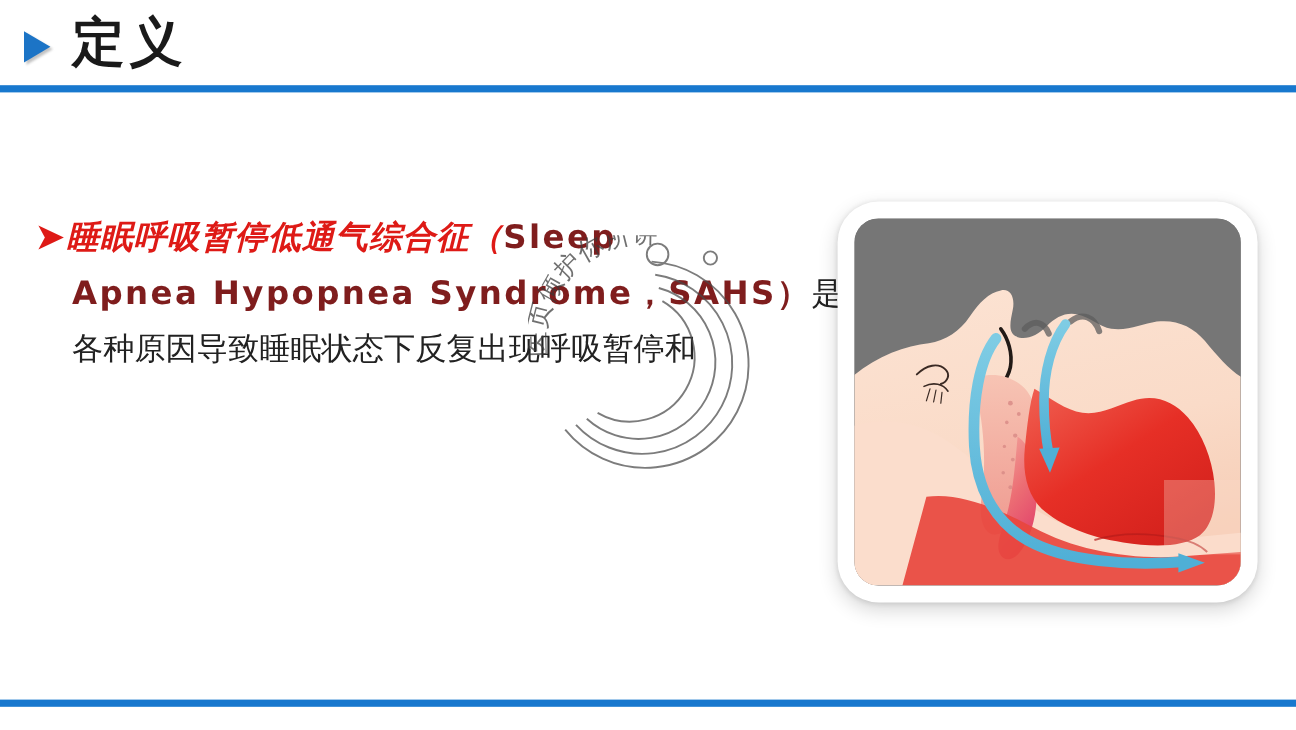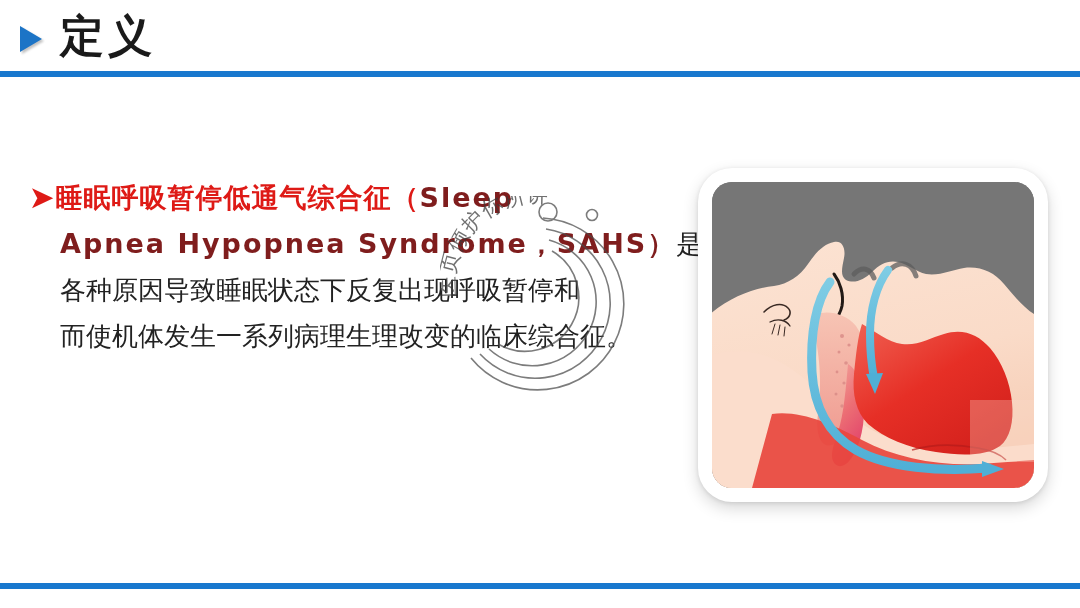--- a/index.html
+++ b/index.html
@@ -94,20 +94,21 @@
     font-size: 28px;
     font-weight: 700;
     margin-right: 2px;
   }
   .red {
     color: #DE1A16;
     font-weight: 700;
     font-family: "DejaVu Sans", "Liberation Sans", sans-serif;
     font-size: 27px;
     letter-spacing: 1px;
+    font-style: italic;
   }
   .red-en {
     color: #7f1d1d;
     font-weight: 700;
     font-family: "DejaVu Sans", "Liberation Sans", sans-serif;
     font-size: 27px;
     letter-spacing: 2px;
   }
   .black-tail {
     color: #222222;
@@ -177,21 +178,20 @@
 
     <div class="para-line line-1">
       <span class="red-bullet">➤</span><span class="red">睡眠呼吸暂停低通气综合征（</span><span class="red-en">Sleep</span>
     </div>
 
     <div class="para-line line-2">
       <span class="red-en">Apnea Hypopnea Syndrome，SAHS）</span><span class="black-tail">是指</span>
     </div>
 
     <div class="para-line line-3">各种原因导致睡眠状态下反复出现呼吸暂停和</div>
-    <div class="para-line line-5">而使机体发生一系列病理生理改变的临床综合征。</div>
   </div>
 
   <div class="watermark">
     <svg class="wm-text" viewBox="0 0 210 200" xmlns="http://www.w3.org/2000/svg">
       <defs>
         <path id="wmArc" d="M 20,118 A 82,82 0 1 1 178,96" fill="none"></path>
       </defs>
       <g fill="none" stroke="#4a4a4a" stroke-width="1.6">
         <path d="M 103,22 A 86,86 0 1 1 31,162"></path>
         <path d="M 106,33 A 75,75 0 1 1 40,158"></path>

